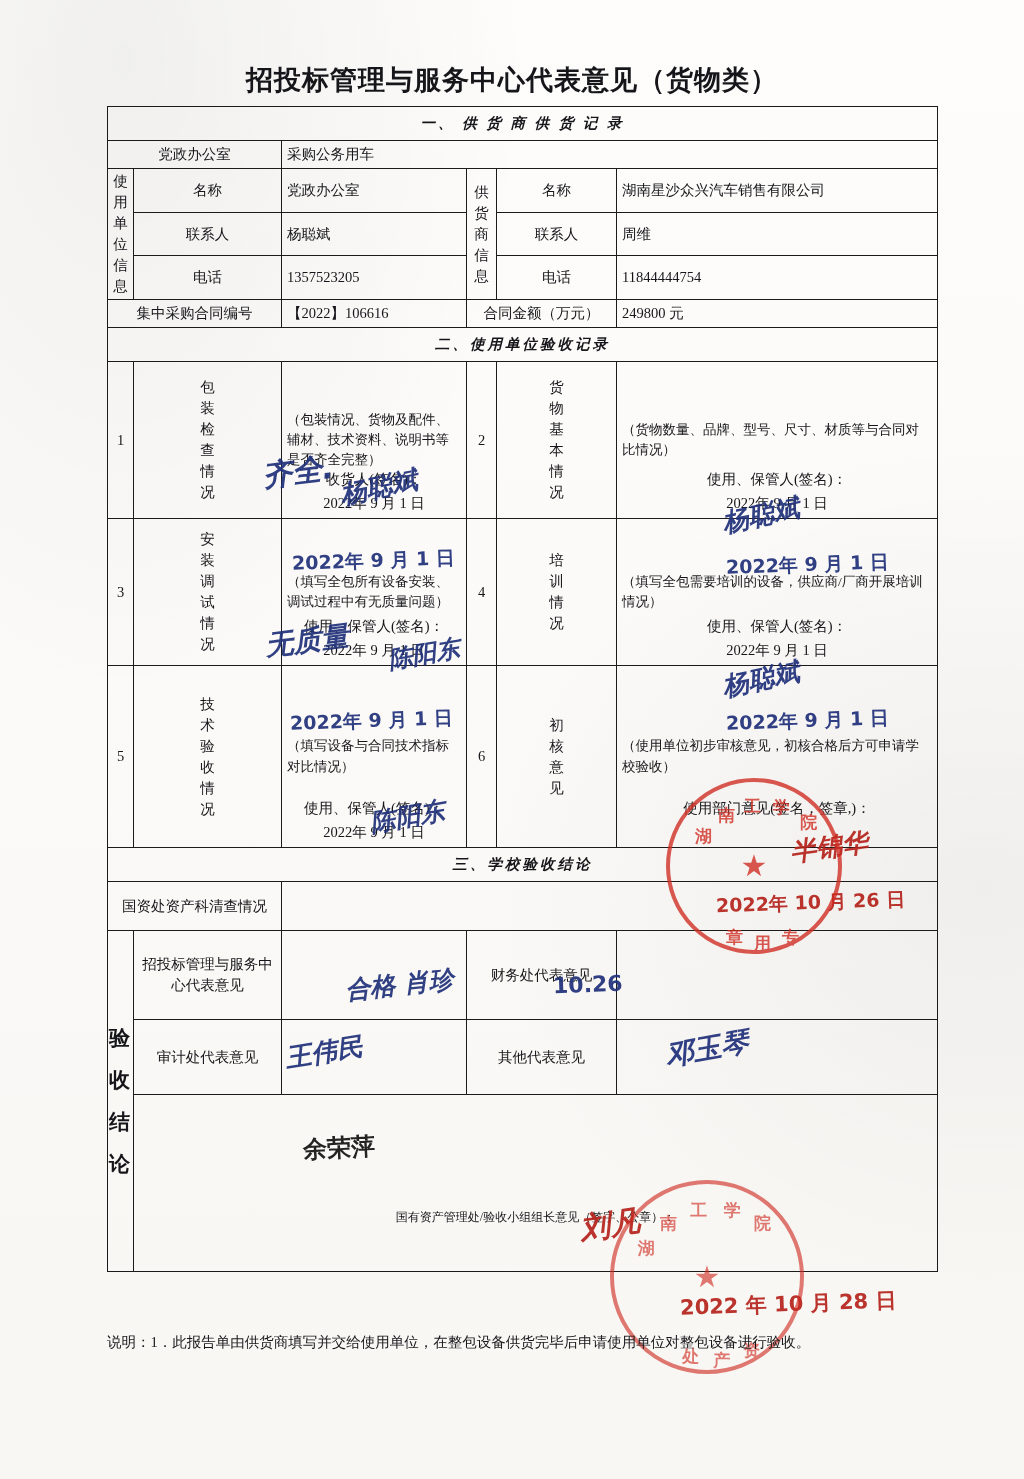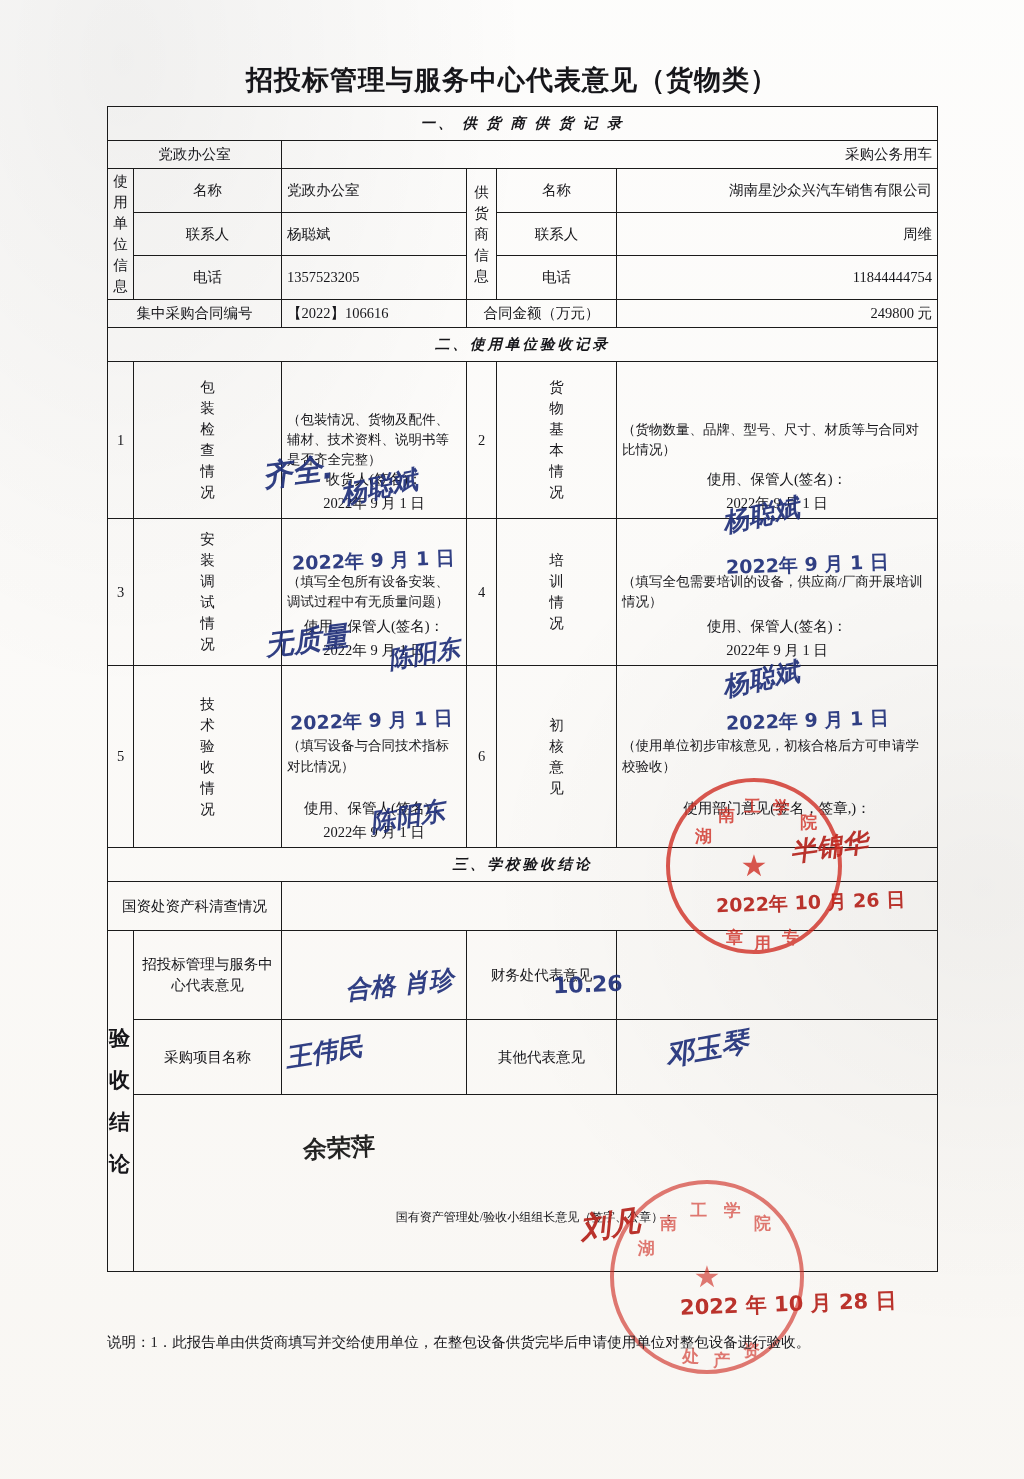--- a/index.html
+++ b/index.html
@@ -48,21 +48,21 @@
     line-height:1.45;
   }
   .sec{
     text-align:center;
     font-size:20px;
     font-weight:bold;
     letter-spacing:3px;
     padding:6px 0 !important;
     font-style:italic;
   }
-  .ctr{text-align:right;}
+  .ctr{text-align:left;}
   .vert{
     text-align:center;
     font-size:15px;
     font-weight:normal;
     line-height:1.15;
     letter-spacing:0px;
     width:26px;
     padding:2px 1px !important;
   }
   .vert span{display:block;}
@@ -331,21 +331,21 @@
             <span>结</span>
             <span>论</span>
       </td>
       <td class="cellhead" style="height:82px">招投标管理与服务中心代表意见</td>
       <td></td>
       <td colspan="2" class="cellhead">财务处代表意见</td>
       <td></td>
     </tr>
 
     <tr>
-      <td class="cellhead" style="height:68px">采购项目名称</td>
+      <td class="cellhead" style="height:68px">审计处代表意见</td>
       <td></td>
       <td colspan="2" class="cellhead">其他代表意见</td>
       <td></td>
     </tr>
 
     <tr>
       <td colspan="5" style="height:170px;vertical-align:bottom">
         <div style="text-align:center;font-size:12px;padding-bottom:42px">国有资产管理处/验收小组组长意见（签字、公章）：</div>
       </td>
     </tr>

